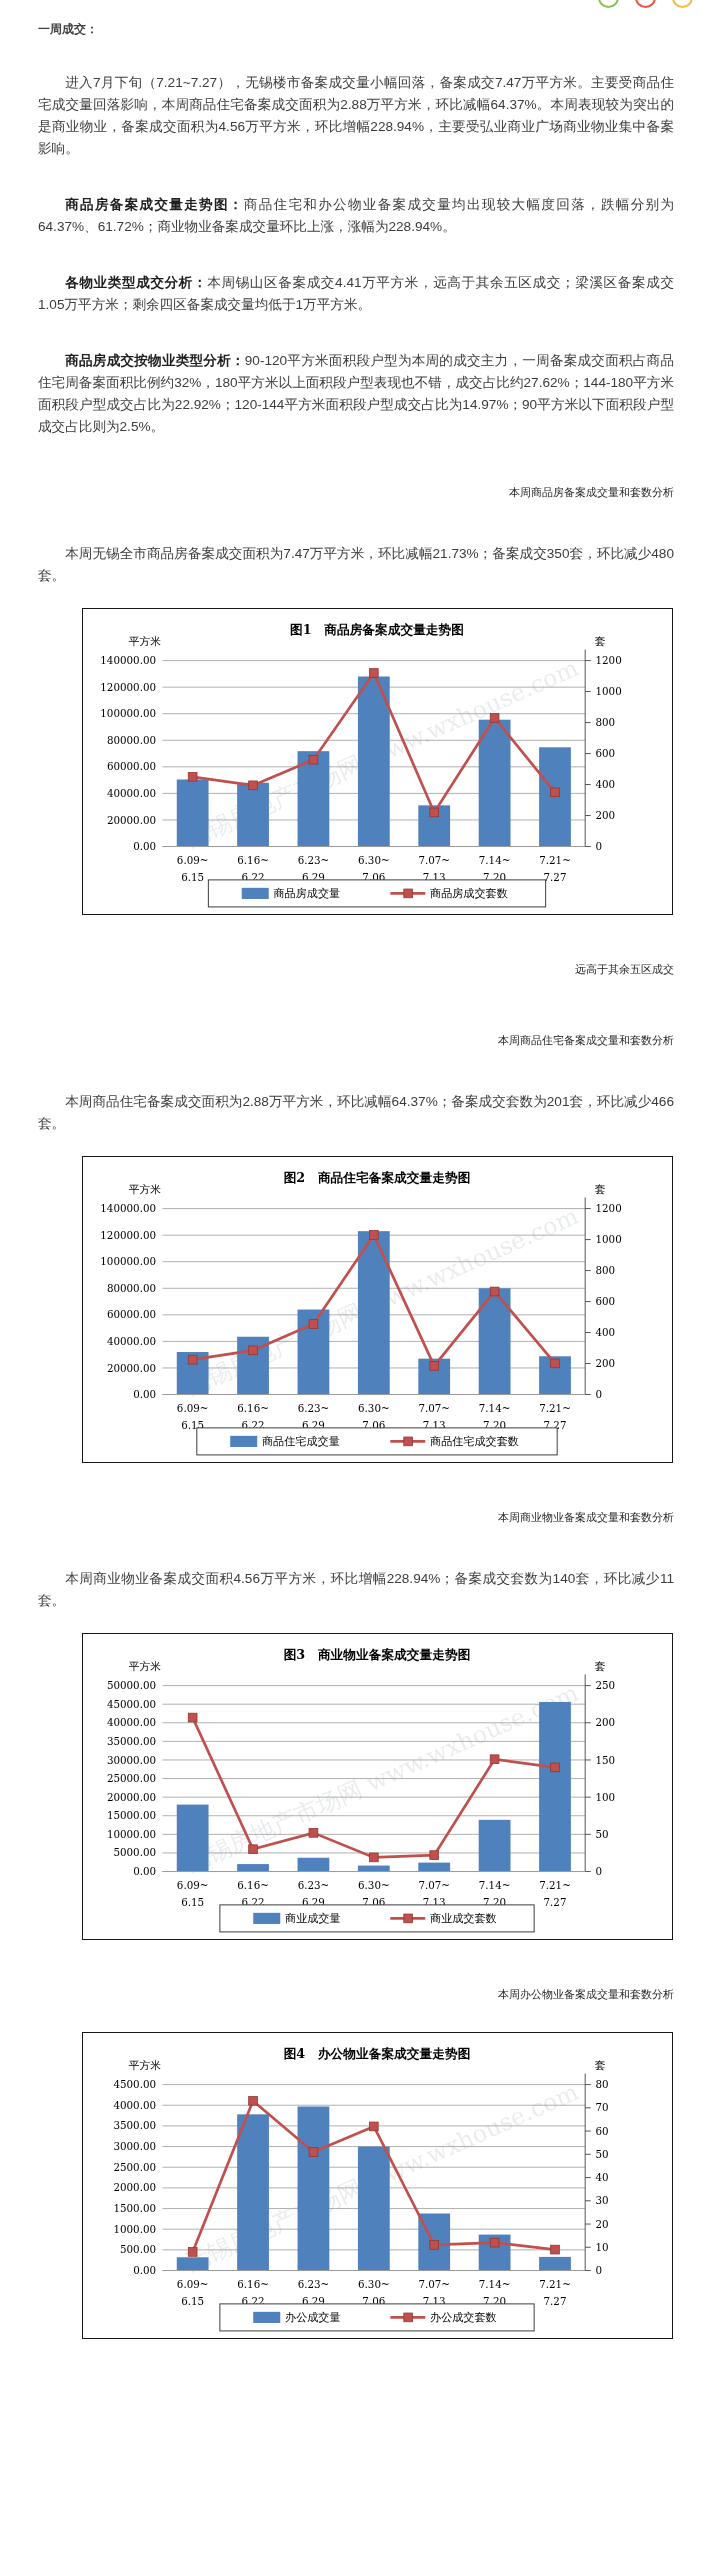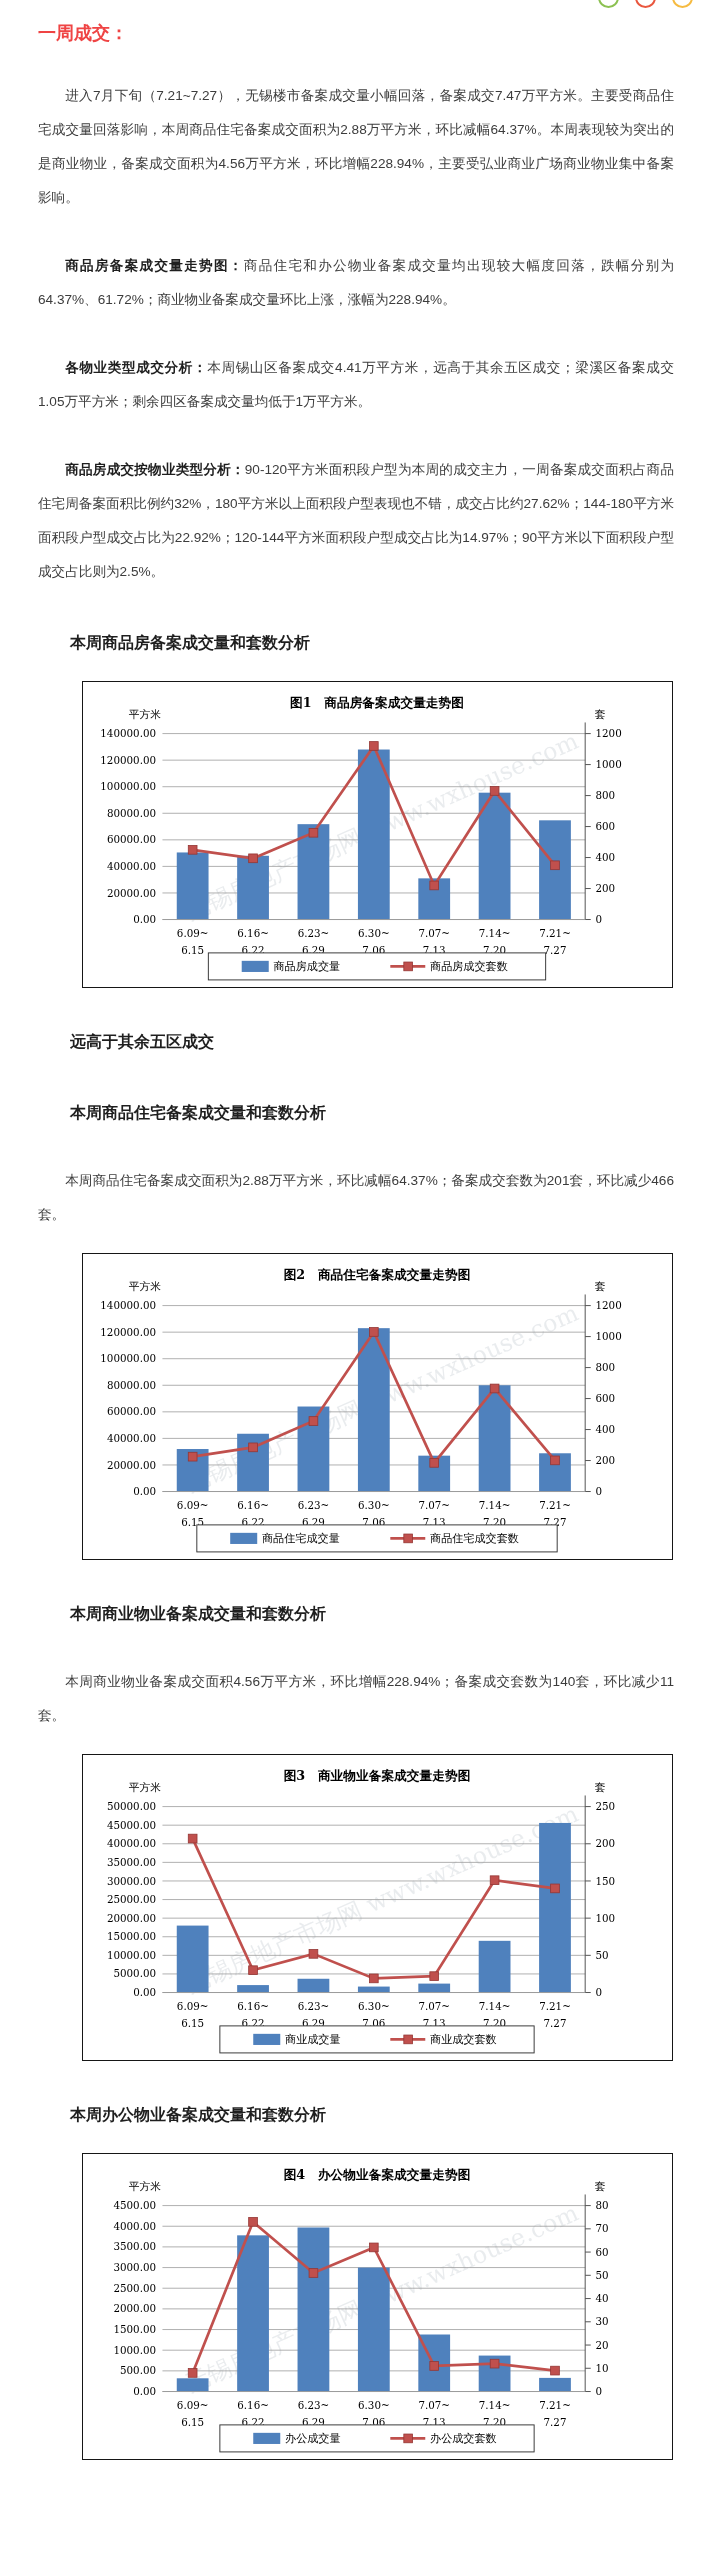--- a/index.html
+++ b/index.html
@@ -26,41 +26,42 @@
   }
   .ring {
     width: 21px; height: 21px;
     border-radius: 50%;
     border: 2.4px solid #999;
     background: #fff;
     display: inline-block;
     cursor: pointer;
   }
   h1.page-title {
-    font-size: 18px;
+    font-size: 12px;
     font-weight: bold;
-    color: #ef4444;
+    color: #404040;
     margin-top: 9.6px;
   }
   .para {
     font-size: 13.6px;
-    line-height: 34px;
+    line-height: 22px;
     text-indent: 2em;
     margin-top: 34px;
     color: #3c3c3c;
     text-align: justify;
   }
   .para strong { color: #1f1f1f; }
   h2.sec {
-    font-size: 16px;
-    font-weight: bold;
+    font-size: 11px;
+    font-weight: normal;
     color: #1f1f1f;
     text-indent: 2em;
     margin-top: 37px;
     line-height: 34px;
+    text-align: right;
   }
   .chart-box {
     width: 591px;
     margin: 21px 0 0 44px;
     border: 1.6px solid #161616;
     background: #fff;
   }
   .chart-box svg { display: block; }
   svg .ctitle { font: bold 16px "DejaVu Serif", serif; fill: #000; }
   svg .unit   { font: 13.5px "DejaVu Serif", serif; fill: #000; }
@@ -83,20 +84,21 @@
 
   <p class="para">进入7月下旬（7.21~7.27），无锡楼市备案成交量小幅回落，备案成交7.47万平方米。主要受商品住宅成交量回落影响，本周商品住宅备案成交面积为2.88万平方米，环比减幅64.37%。本周表现较为突出的是商业物业，备案成交面积为4.56万平方米，环比增幅228.94%，主要受弘业商业广场商业物业集中备案影响。</p>
 
   <p class="para"><strong>商品房备案成交量走势图：</strong><span>商品住宅和办公物业备案成交量均出现较大幅度回落，跌幅分别为64.37%、61.72%；商业物业备案成交量环比上涨，涨幅为228.94%。</span></p>
 
   <p class="para"><strong>各物业类型成交分析：</strong><span>本周锡山区备案成交4.41万平方米，远高于其余五区成交；梁溪区备案成交1.05万平方米；剩余四区备案成交量均低于1万平方米。</span></p>
 
   <p class="para"><strong>商品房成交按物业类型分析：</strong><span>90-120平方米面积段户型为本周的成交主力，一周备案成交面积占商品住宅周备案面积比例约32%，180平方米以上面积段户型表现也不错，成交占比约27.62%；144-180平方米面积段户型成交占比为22.92%；120-144平方米面积段户型成交占比为14.97%；90平方米以下面积段户型成交占比则为2.5%。</span></p>
 
   <h2 class="sec">本周商品房备案成交量和套数分析</h2>
+  <p class="para">本周无锡全市商品房备案成交面积为7.47万平方米，环比减幅21.73%；备案成交350套，环比减少480套。</p>
 
   <div class="chart-box">
       <svg width="588" height="305" viewBox="0 0 740 382">
         <text class="wm" text-anchor="middle" transform="translate(380,190) rotate(-24)">无锡房地产市场网 www.wxhouse.com</text>
         <line x1="100" y1="298" x2="632" y2="298" stroke="#9b9b9b" stroke-width="1"></line>
         <text class="tick" x="92" y="302.5" text-anchor="end">0.00</text>
         <line x1="100" y1="264.57142857142856" x2="632" y2="264.57142857142856" stroke="#9b9b9b" stroke-width="1"></line>
         <text class="tick" x="92" y="269.07142857142856" text-anchor="end">20000.00</text>
         <line x1="100" y1="231.14285714285717" x2="632" y2="231.14285714285717" stroke="#9b9b9b" stroke-width="1"></line>
         <text class="tick" x="92" y="235.64285714285717" text-anchor="end">40000.00</text>

